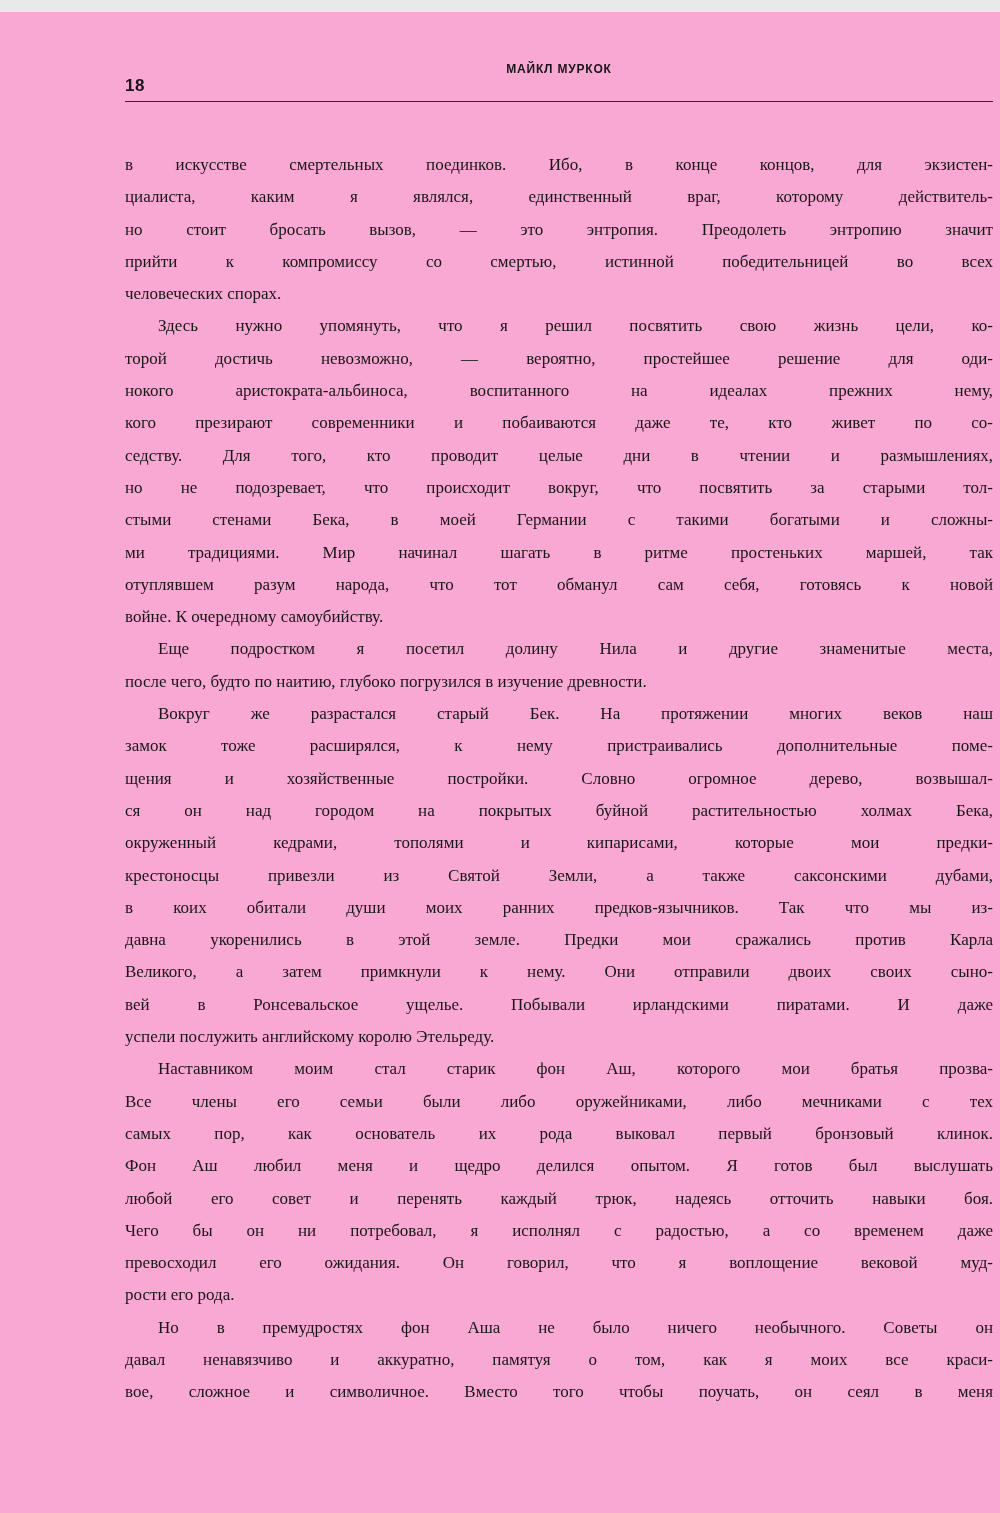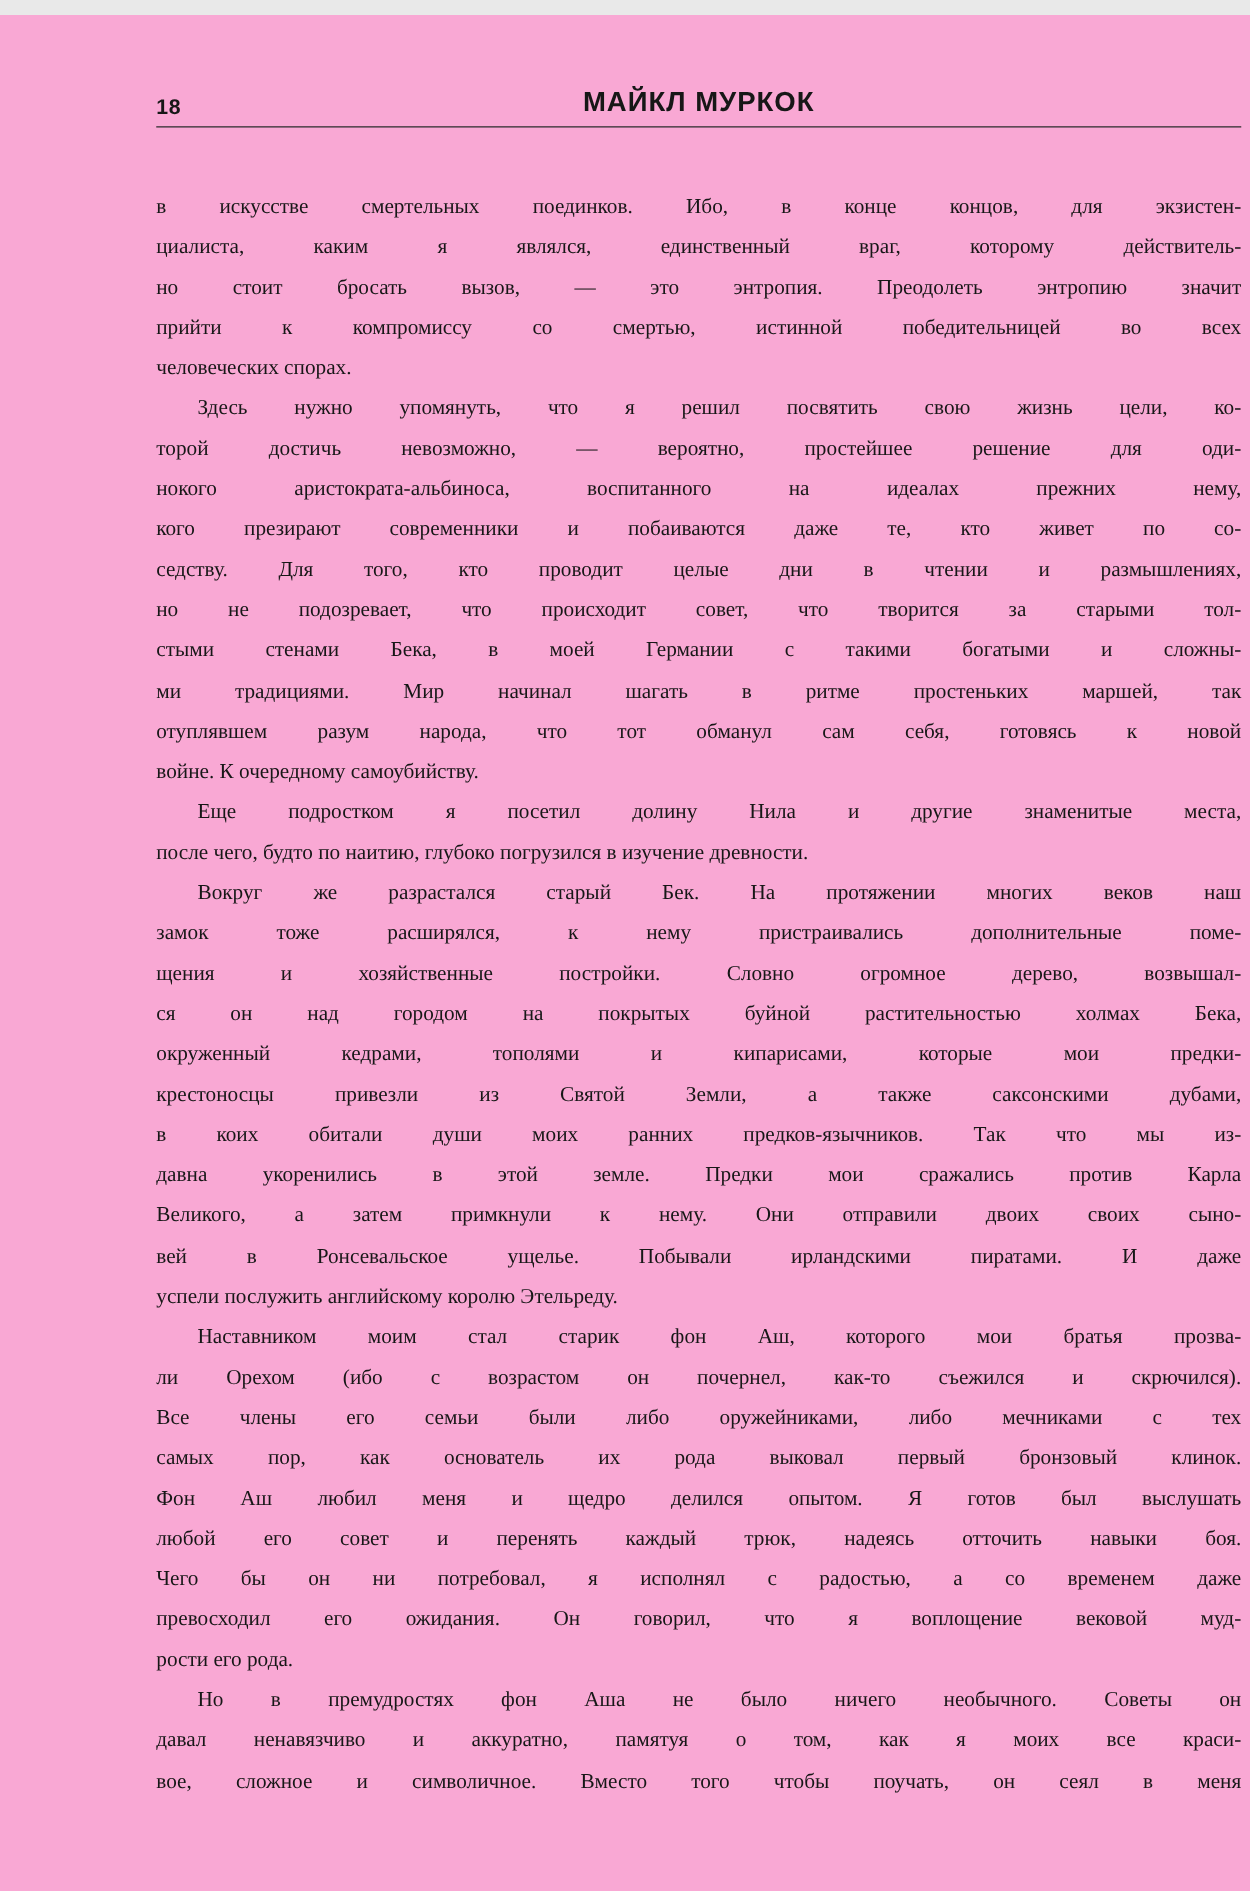--- a/index.html
+++ b/index.html
@@ -30,25 +30,25 @@
     font-family: "Liberation Sans", sans-serif;
     font-weight: bold;
     font-size: 17px;
     line-height: 21px;
     letter-spacing: 0.5px;
   }
   .running-title {
     position: absolute;
     left: 0;
     right: 0;
-    top: 59px;
+    top: 47px;
     text-align: center;
     font-family: "Liberation Sans", sans-serif;
     font-weight: bold;
-    font-size: 22px;
+    font-size: 12px;
     line-height: 21px;
     letter-spacing: 0.8px;
   }
   .header-rule {
     border: 0;
     border-bottom: 1.6px solid #2b2b2b;
     margin: 5px 0 0 0;
   }
   .page-body {
     margin-top: 47px;
@@ -93,21 +93,21 @@
           <div class="line">но стоит бросать вызов, — это энтропия. Преодолеть энтропию значит</div>
           <div class="line">прийти к компромиссу со смертью, истинной победительницей во всех</div>
           <div class="line last">человеческих спорах.</div>
         </div>
         <div class="paragraph">
           <div class="line indent">Здесь нужно упомянуть, что я решил посвятить свою жизнь цели, ко-</div>
           <div class="line">торой достичь невозможно, — вероятно, простейшее решение для оди-</div>
           <div class="line">нокого аристократа-альбиноса, воспитанного на идеалах прежних нему,</div>
           <div class="line">кого презирают современники и побаиваются даже те, кто живет по со-</div>
           <div class="line">седству. Для того, кто проводит целые дни в чтении и размышлениях,</div>
-          <div class="line">но не подозревает, что происходит совет, что творится за старыми тол-</div>
+          <div class="line">но не подозревает, что происходит вокруг, что посвятить за старыми тол-</div>
           <div class="line">стыми стенами Бека, в моей Германии с такими богатыми и сложны-</div>
           <div class="line">ми традициями. Мир начинал шагать в ритме простеньких маршей, так</div>
           <div class="line">отуплявшем разум народа, что тот обманул сам себя, готовясь к новой</div>
           <div class="line last">войне. К очередному самоубийству.</div>
         </div>
         <div class="paragraph">
           <div class="line indent">Еще подростком я посетил долину Нила и другие знаменитые места,</div>
           <div class="line last">после чего, будто по наитию, глубоко погрузился в изучение древности.</div>
         </div>
         <div class="paragraph">
@@ -118,21 +118,20 @@
           <div class="line">окруженный кедрами, тополями и кипарисами, которые мои предки-</div>
           <div class="line">крестоносцы привезли из Святой Земли, а также саксонскими дубами,</div>
           <div class="line">в коих обитали души моих ранних предков-язычников. Так что мы из-</div>
           <div class="line">давна укоренились в этой земле. Предки мои сражались против Карла</div>
           <div class="line">Великого, а затем примкнули к нему. Они отправили двоих своих сыно-</div>
           <div class="line">вей в Ронсевальское ущелье. Побывали ирландскими пиратами. И даже</div>
           <div class="line last">успели послужить английскому королю Этельреду.</div>
         </div>
         <div class="paragraph">
           <div class="line indent">Наставником моим стал старик фон Аш, которого мои братья прозва-</div>
-          <div class="line">ли Орехом (ибо с возрастом он почернел, как-то съежился и скрючился).</div>
           <div class="line">Все члены его семьи были либо оружейниками, либо мечниками с тех</div>
           <div class="line">самых пор, как основатель их рода выковал первый бронзовый клинок.</div>
           <div class="line">Фон Аш любил меня и щедро делился опытом. Я готов был выслушать</div>
           <div class="line">любой его совет и перенять каждый трюк, надеясь отточить навыки боя.</div>
           <div class="line">Чего бы он ни потребовал, я исполнял с радостью, а со временем даже</div>
           <div class="line">превосходил его ожидания. Он говорил, что я воплощение вековой муд-</div>
           <div class="line last">рости его рода.</div>
         </div>
         <div class="paragraph">
           <div class="line indent">Но в премудростях фон Аша не было ничего необычного. Советы он</div>

